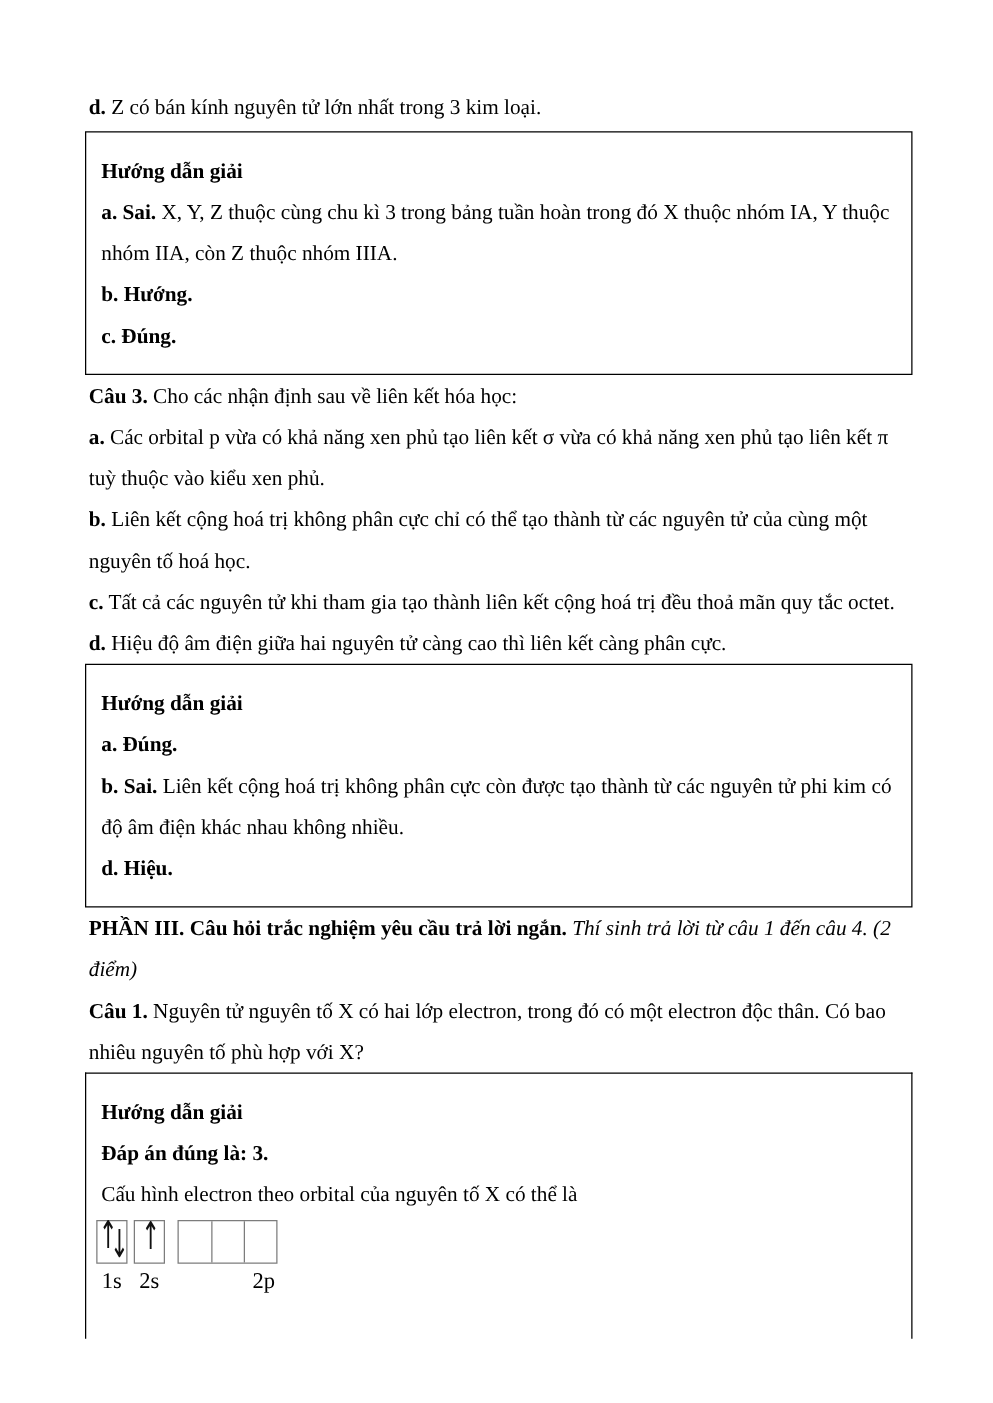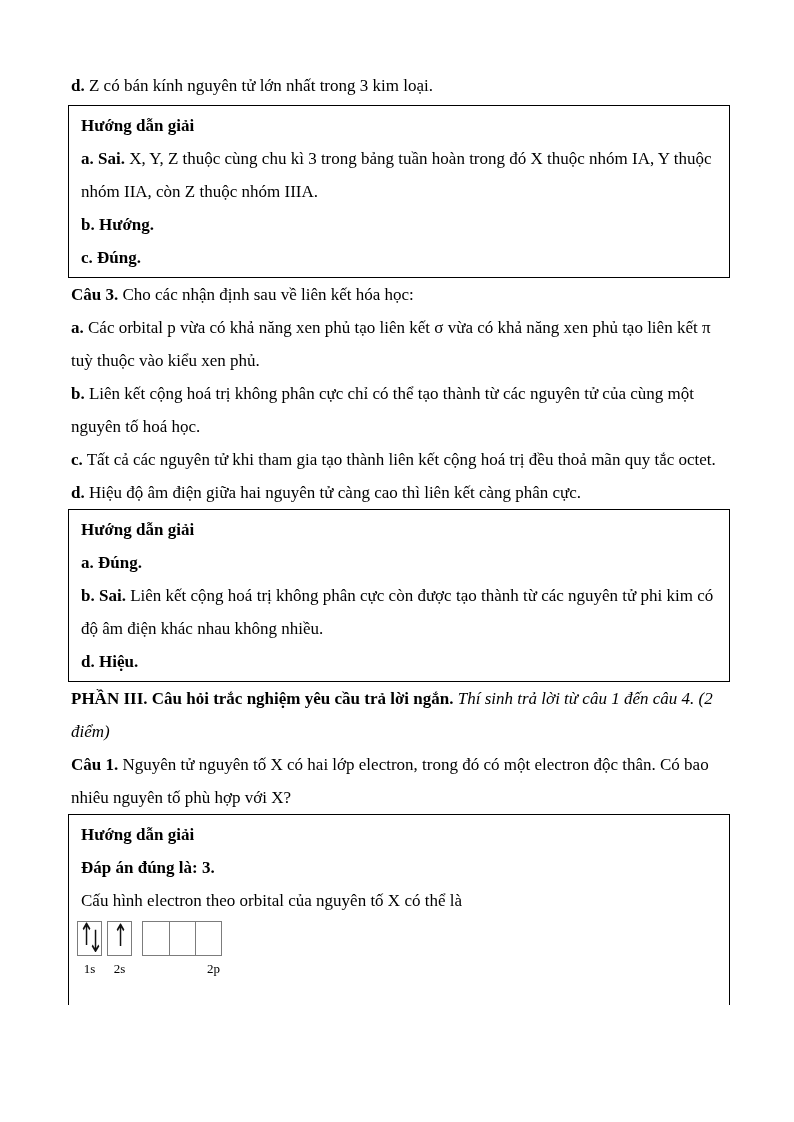--- a/index.html
+++ b/index.html
@@ -13,21 +13,21 @@
     overflow: hidden;
   }
   .page { padding: 69px 64px 0 68px; }
   .para { margin: 0; line-height: 33px; }
   .indent { margin-left: 3px; margin-right: 0; }
   b { font-weight: bold; }
   i { font-style: italic; }
 
   .box {
     border: 1.5px solid #000;
-    padding: 3px 12px;
+    padding: 14px 12px;
   }
   .box-1 { margin-top: 3px; }
   .box-3 { border-bottom: none; height: 184px; }
 
   
   .orb-diagram { margin-top: 4px; }
   .orb-row { display: flex; align-items: flex-start; height: 35px; margin-left: -4px; }
   .orb-box {
     position: relative;
     width: 25px; height: 35px;
@@ -51,21 +51,21 @@
     transform: scaleY(1.7);
     color: #111;
   }
   .arr-1s-up   { left: 1px;  top: 4px; }
   .arr-1s-down { left: 10px; top: 11px; }
   .arr-2s-up   { left: 5px;  top: 5px; }
 
   .orb-labels {
     display: flex;
     margin-left: -4px; margin-top: 5px;
-    font-size: 13px; line-height: 16px;
+    font-size: 18px; line-height: 16px;
   }
   .lbl { text-align: center; }
   .lbl-1s { width: 25px; }
   .lbl-2s { width: 25px; margin-left: 5px; text-align: center; }
   .lbl-2p { width: 78px; margin-left: 10px; text-align: right; }
 </style>
 </head>
 <body>
 
 <div class="page">

